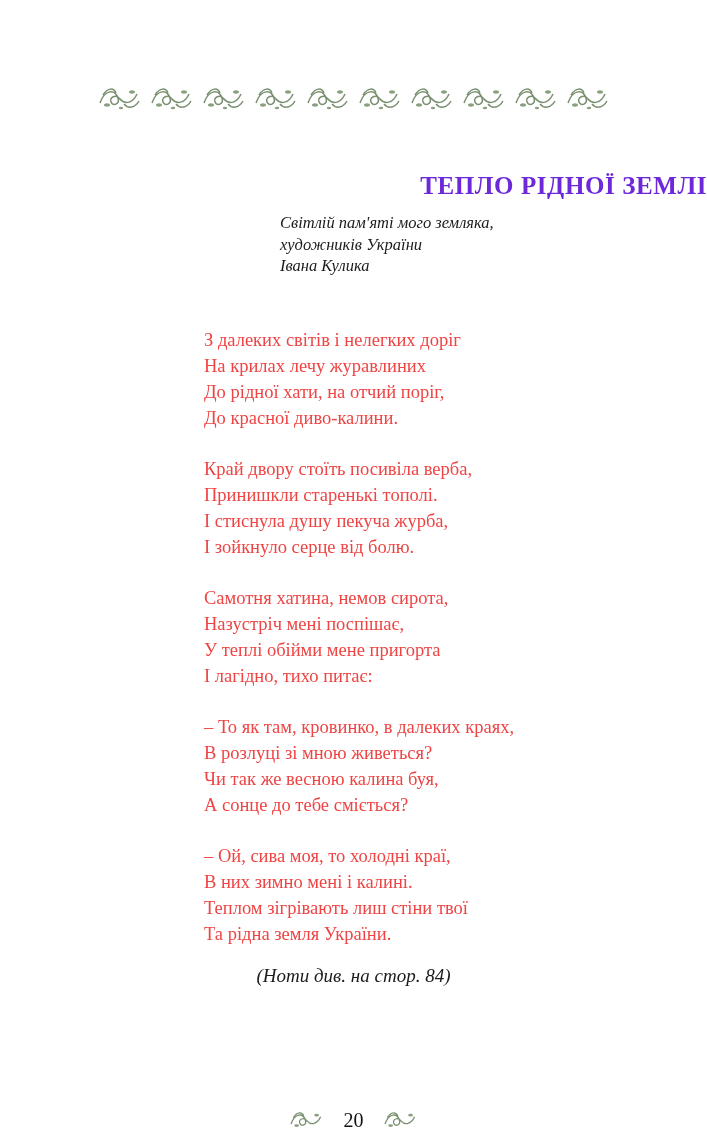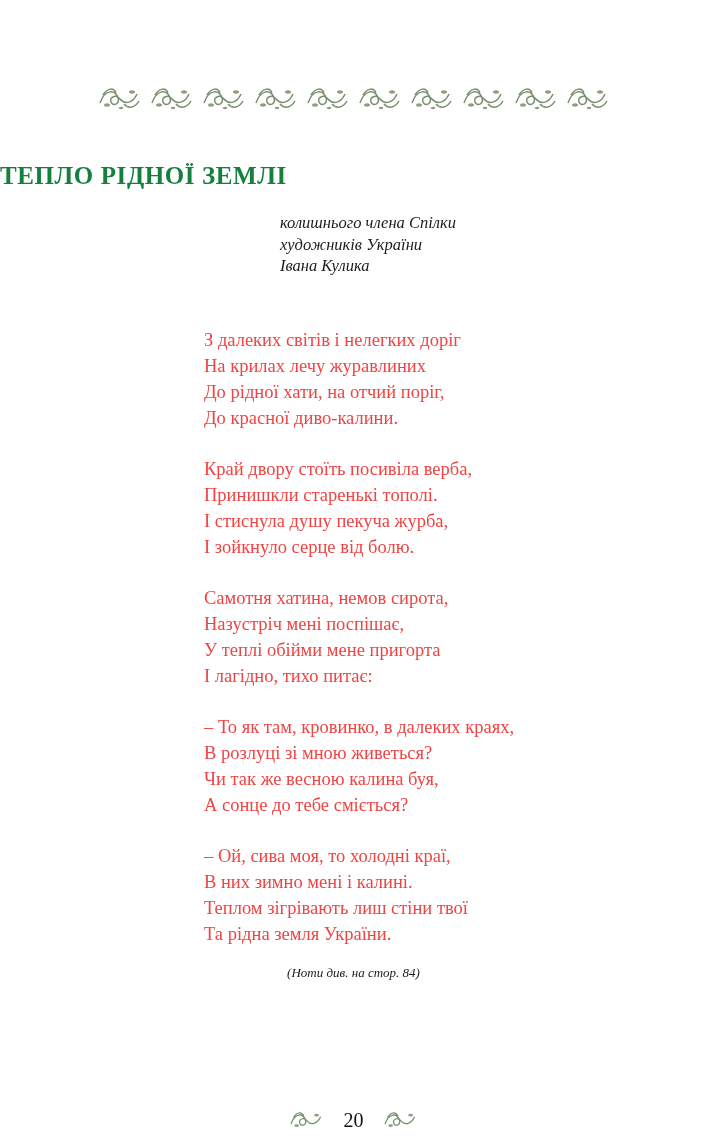--- a/index.html
+++ b/index.html
@@ -40,28 +40,28 @@
     position: relative;
     width: 46px;
     height: 30px;
     flex: 0 0 auto;
   }
   .orn-unit svg { display: block; }
 
   
   .title {
     position: absolute;
-    top: 162px;
+    top: 172px;
     left: 0;
     width: 707px;
-    text-align: left;
+    text-align: right;
     font-size: 25px;
     font-weight: bold;
     letter-spacing: 0.6px;
-    color: #15803d;
+    color: #6d28d9;
   }
 
   
   .dedication {
     position: absolute;
     top: 212px;
     left: 280px;
     width: 330px;
     font-style: italic;
     font-size: 16.5px;
@@ -85,21 +85,21 @@
   .line { white-space: nowrap; }
 
   
   .note {
     position: absolute;
     top: 965px;
     left: 0;
     width: 707px;
     text-align: center;
     font-style: italic;
-    font-size: 13px;
+    font-size: 19px;
     color: #1b1b1b;
   }
 
   
   .footer {
     position: absolute;
     top: 1098px;
     left: 0;
     width: 707px;
     height: 44px;
@@ -263,21 +263,21 @@
           <ellipse cx="35" cy="9" rx="3" ry="1.7"></ellipse>
           <ellipse cx="24" cy="25" rx="2.2" ry="1.3"></ellipse>
         </g>
       </svg>
     </span>
   </div>
 
   <div class="title">ТЕПЛО РІДНОЇ ЗЕМЛІ</div>
 
   <div class="dedication">
-    <div>колишнього члена Спілки</div>
+    <div>Світлій пам'яті мого земляка,</div>
     <div>художників України</div>
     <div>Івана Кулика</div>
   </div>
 
   <div class="poem">
     <div class="stanza">
       <div class="line">З далеких світів і нелегких доріг</div>
       <div class="line">На крилах лечу журавлиних</div>
       <div class="line">До рідної хати, на отчий поріг,</div>
       <div class="line">До красної диво-калини.</div>

